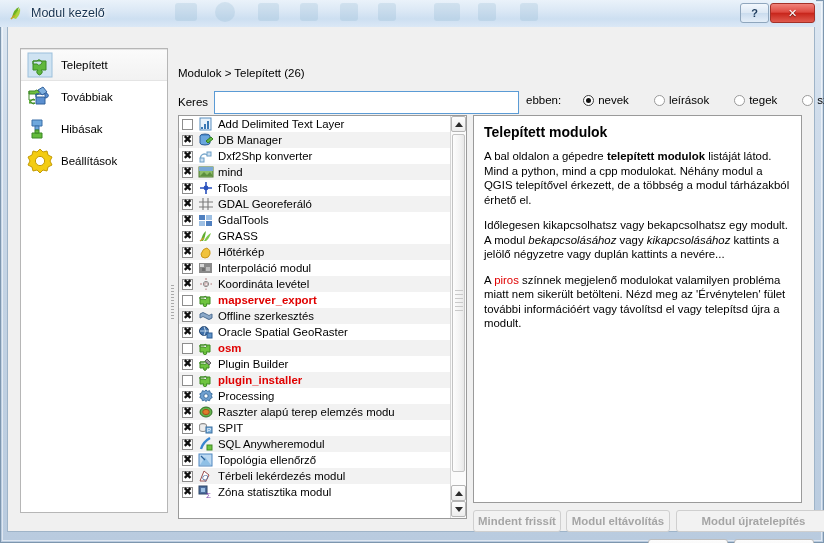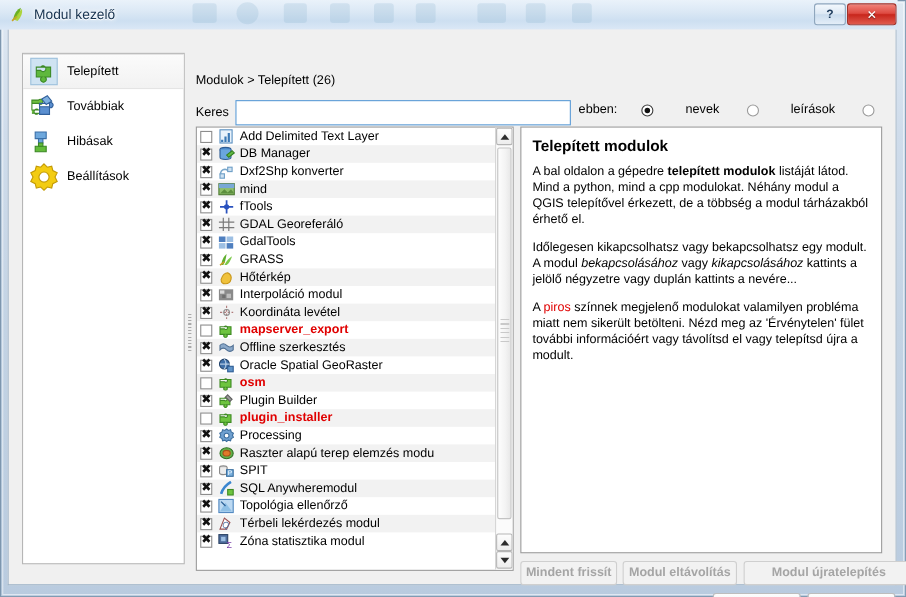--- a/index.html
+++ b/index.html
@@ -102,21 +102,21 @@
   .radio{display:flex;align-items:center;margin-right:9px;}
   .radio .dot{
     width:11px;height:11px;border-radius:50%;box-sizing:border-box;
     border:1px solid #9a9a9a;background:#fff;margin-right:4px;position:relative;
   }
   .radio.on .dot{border-color:#3c3c3c;}
   .radio.on .dot:after{
     content:"";position:absolute;left:2px;top:2px;width:5px;height:5px;
     border-radius:50%;background:#111;
   }
-  .radio .rtxt{font-size:11.5px;margin-left:25px;}
+  .radio .rtxt{font-size:11.5px;}
 
   
   #splitter{
     position:absolute;left:-6px;top:76px;width:5px;height:400px;
   }
   #splitter .grip{
     position:absolute;left:1px;top:170px;width:3px;height:34px;
     background-image:repeating-linear-gradient(180deg,#a9a9a9 0 1px,transparent 1px 3px);
   }
 

